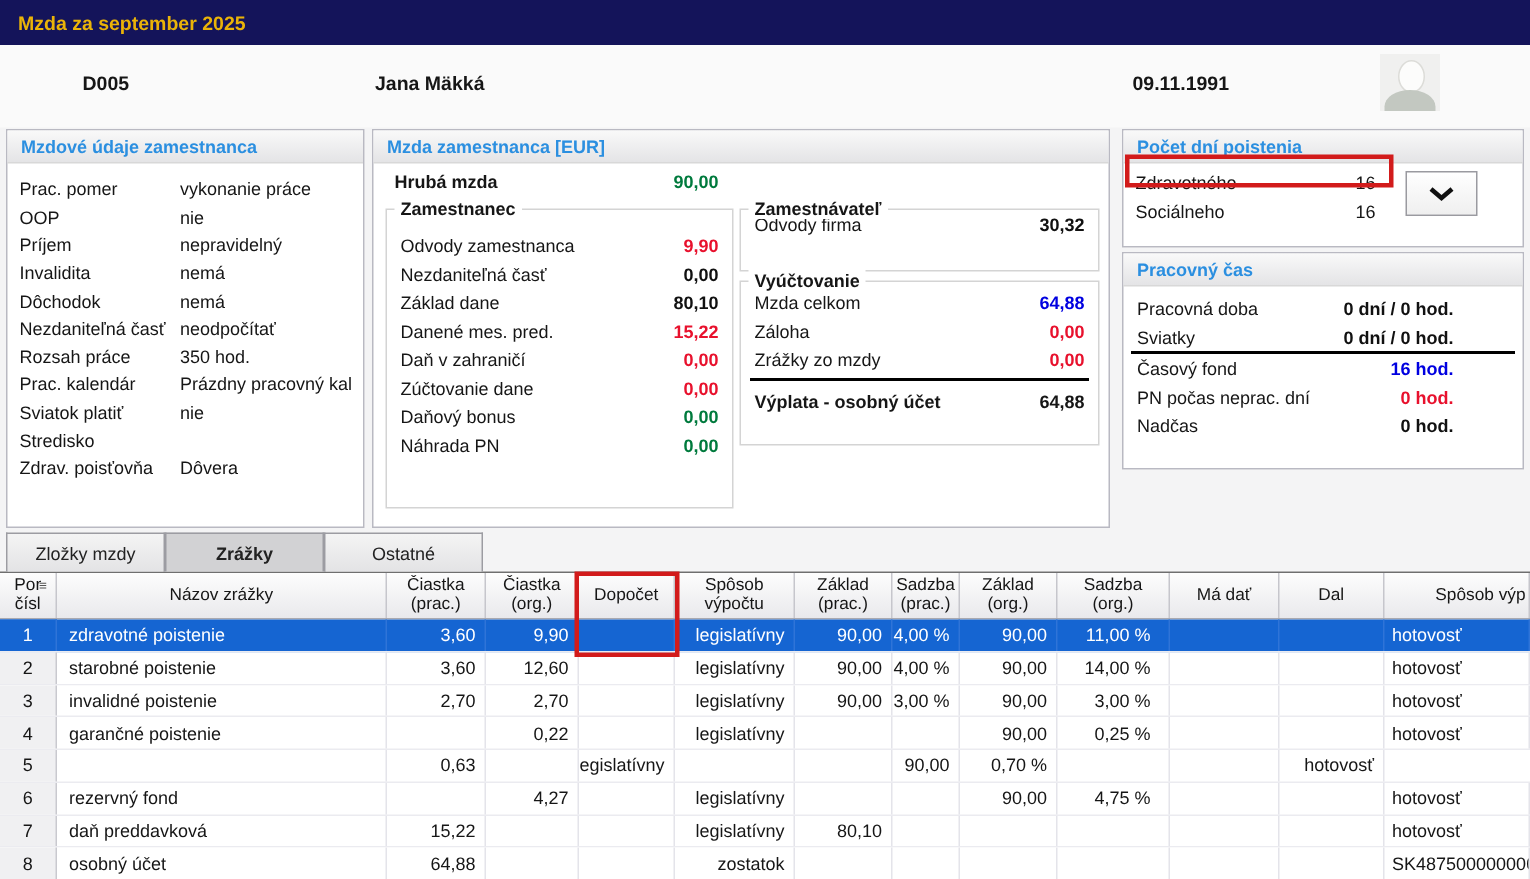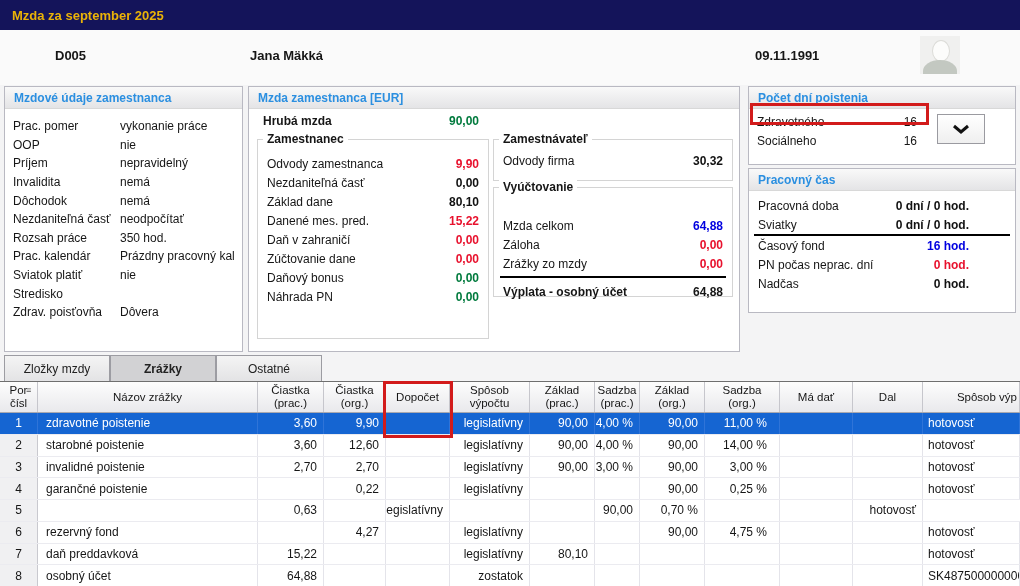--- a/index.html
+++ b/index.html
@@ -37,22 +37,22 @@
   .gross{position:absolute;top:27px;left:14px;right:260px;display:flex;
          justify-content:space-between;font-weight:bold}
   .group{position:absolute;border:1px solid #d4d4d4}
   .group-title{position:absolute;top:-8px;left:5px;background:#fff;padding:0 4px;font-weight:bold}
   .g-emp{left:8px;top:52px;width:230px;height:198px}
   .g-firm{left:244px;top:52px;width:238px;height:40px}
   .g-settle{left:244px;top:100px;width:238px;height:108px}
   .grow{display:flex;justify-content:space-between;align-items:center;height:19px;padding:0 9px}
   .grow .val{font-weight:bold}
   .g-emp .grow:first-of-type{margin-top:14px}
-  .g-firm .grow:first-of-type{margin-top:11px}
-  .g-settle .grow:first-of-type{margin-top:28px}
+  .g-firm .grow:first-of-type{margin-top:0}
+  .g-settle .grow:first-of-type{margin-top:4px}
   .settle-divider{border-top:2px solid #000;margin:3px 6px 2px 6px}
   .total-row{display:flex;justify-content:space-between;align-items:flex-end;height:19px;
              padding:0 9px;font-weight:bold}
   
   .c-red{color:#e8112d}.c-green{color:#007a3d}.c-blue{color:#0000e0}.c-black{color:#111}
   
   .ins-rows{padding-top:3px}
   .ins-row{display:flex;align-items:center;height:19px;padding-left:8px;width:172px;box-sizing:border-box}
   .ins-row .lbl{flex:1}
   .ins-row .val{padding-right:4px}

